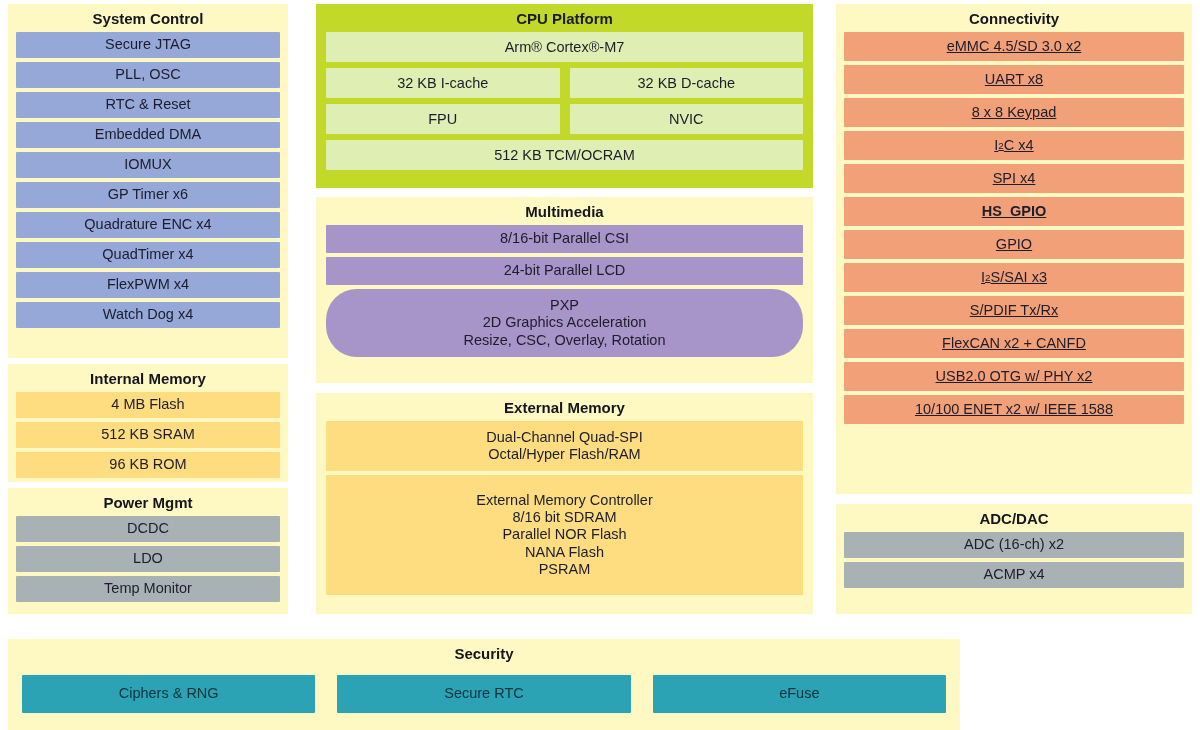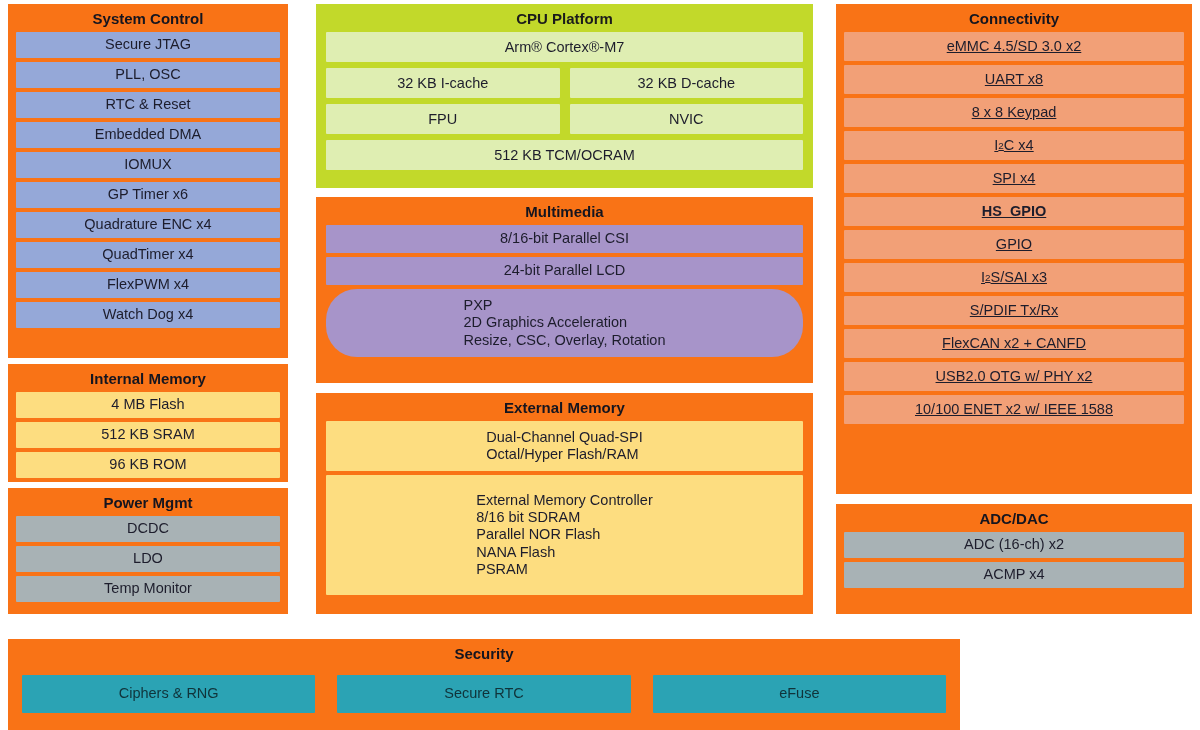--- a/index.html
+++ b/index.html
@@ -12,21 +12,21 @@
     height: 730px;
     font-family: "Liberation Sans", sans-serif;
     position: relative;
     overflow: hidden;
     color: #1b1b2b;
   }
 
   
   .panel {
     position: absolute;
-    background: #f97316;
+    background: #fef9c3;
     box-sizing: border-box;
     padding: 0;
   }
   .panel-title {
     text-align: center;
     font-weight: bold;
     font-size: 15px;
     color: #15151f;
     line-height: 1;
     padding: 7px 0 6px 0;
@@ -34,21 +34,21 @@
   .panel-title.green {
     color: #1b1b1b;
   }
 
   
   .row {
     box-sizing: border-box;
     display: flex;
     align-items: center;
     justify-content: center;
-    text-align: left;
+    text-align: center;
     font-size: 14.5px;
     line-height: 1.18;
     color: #1d1d2c;
     border-radius: 1px;
     margin: 0 auto 4px auto;
     padding: 3px 4px;
     white-space: pre-line;
   }
   .row.bold { font-weight: bold; }
 

